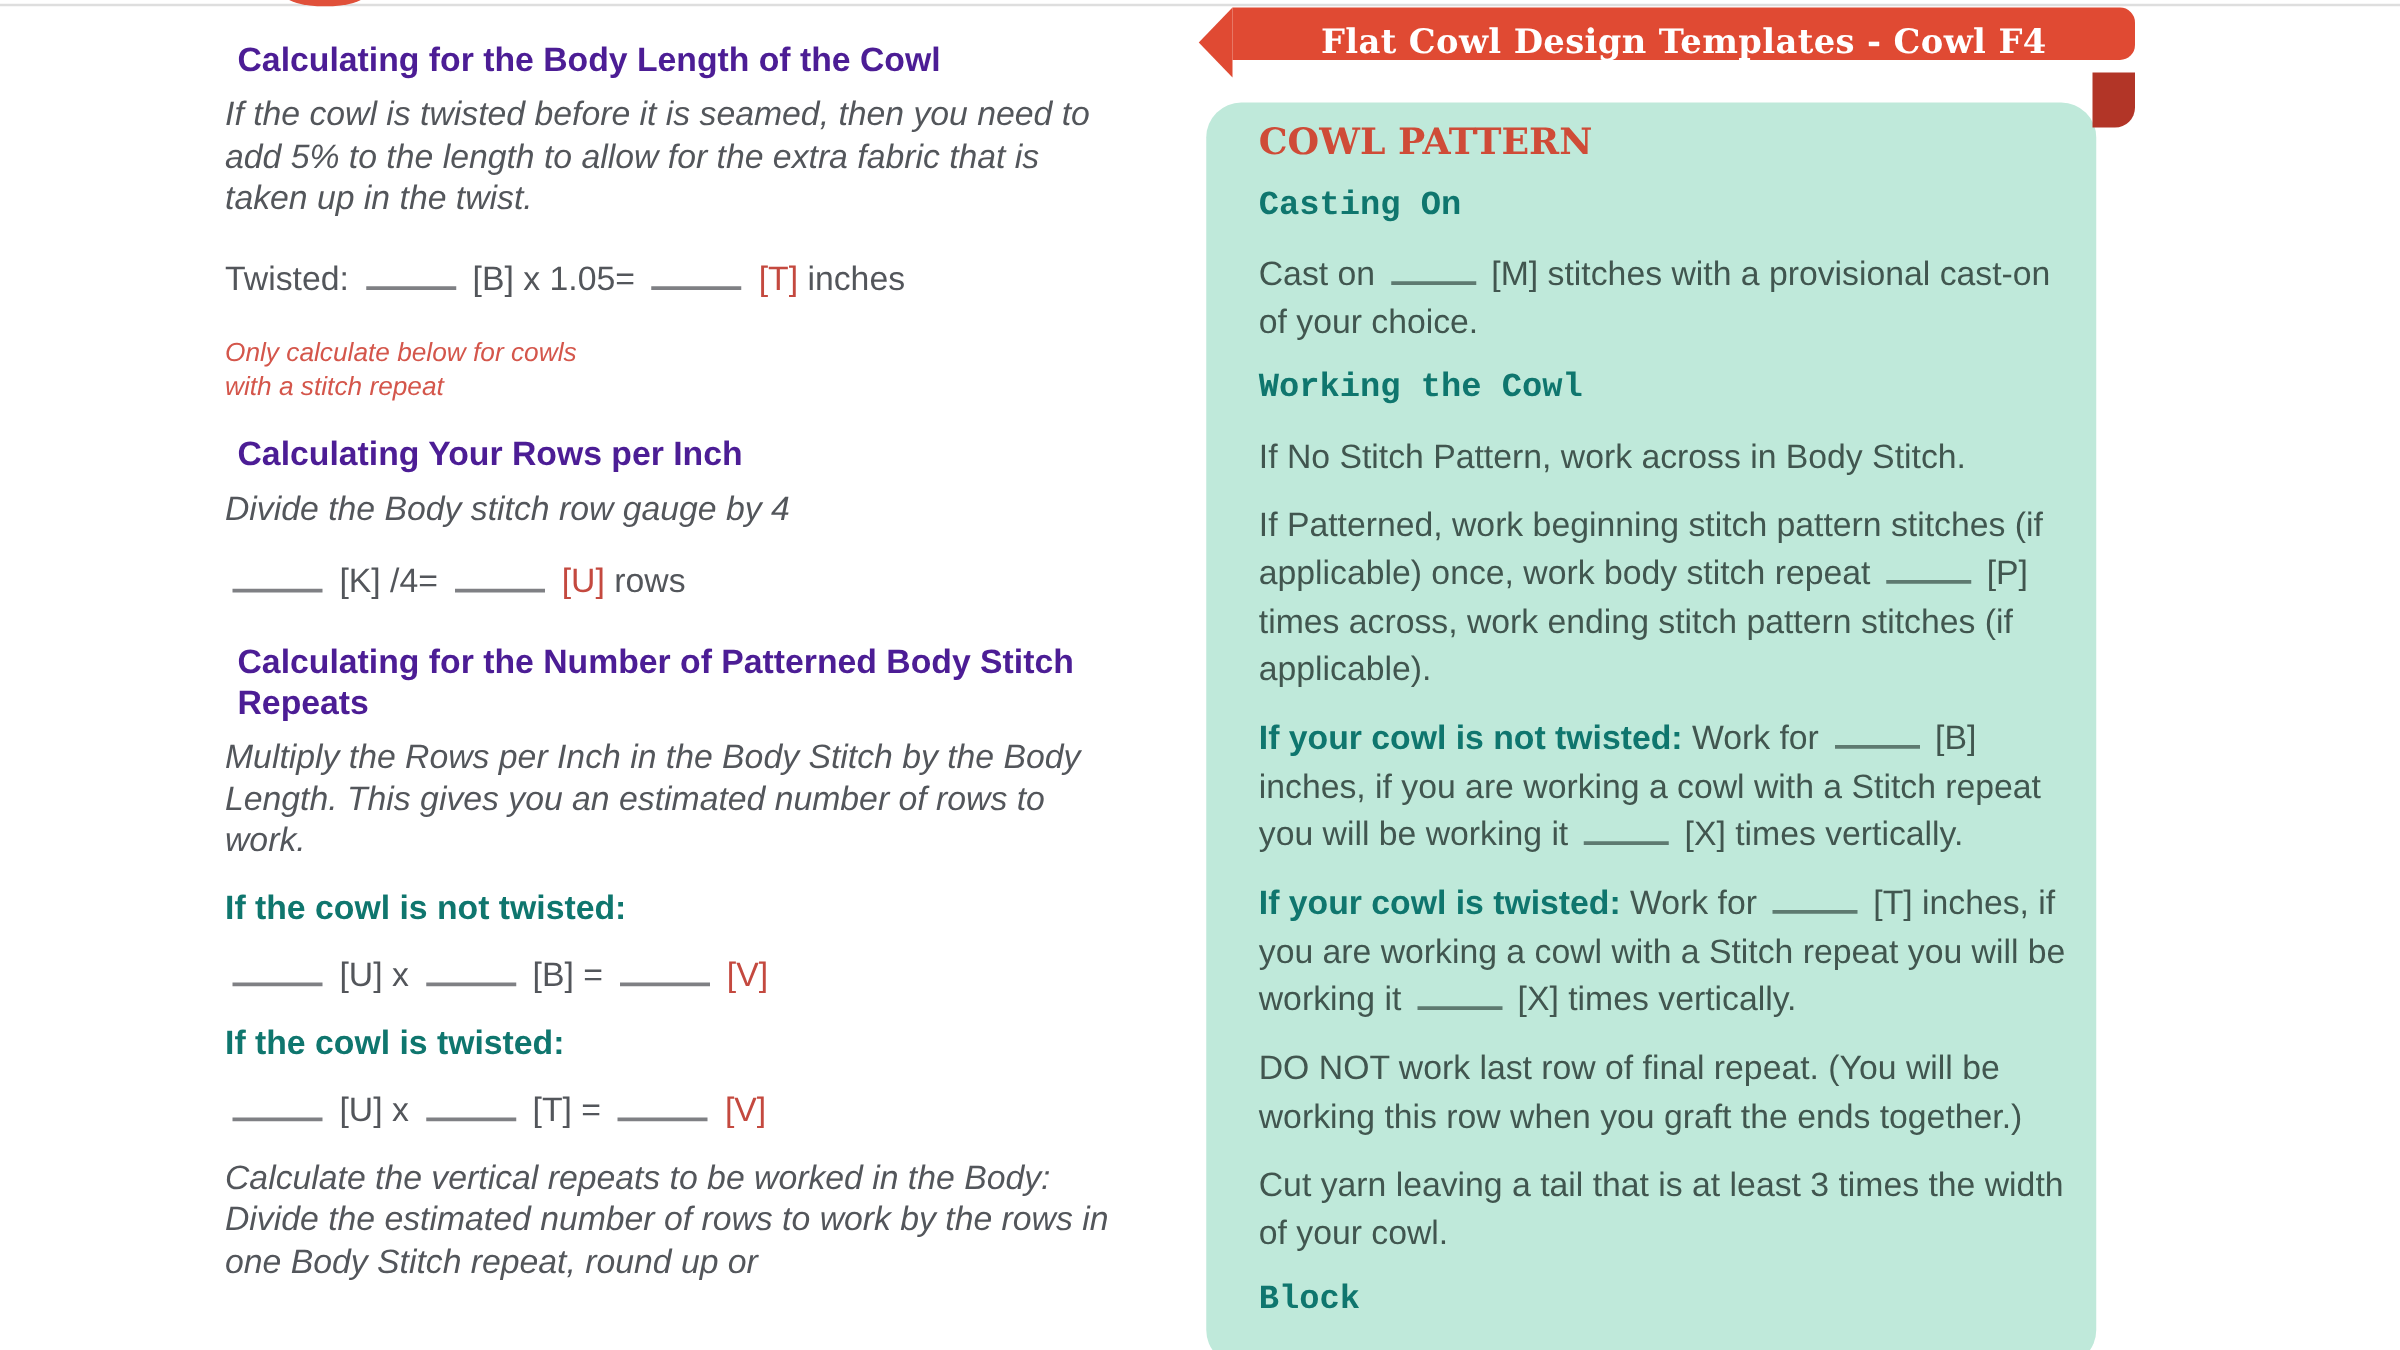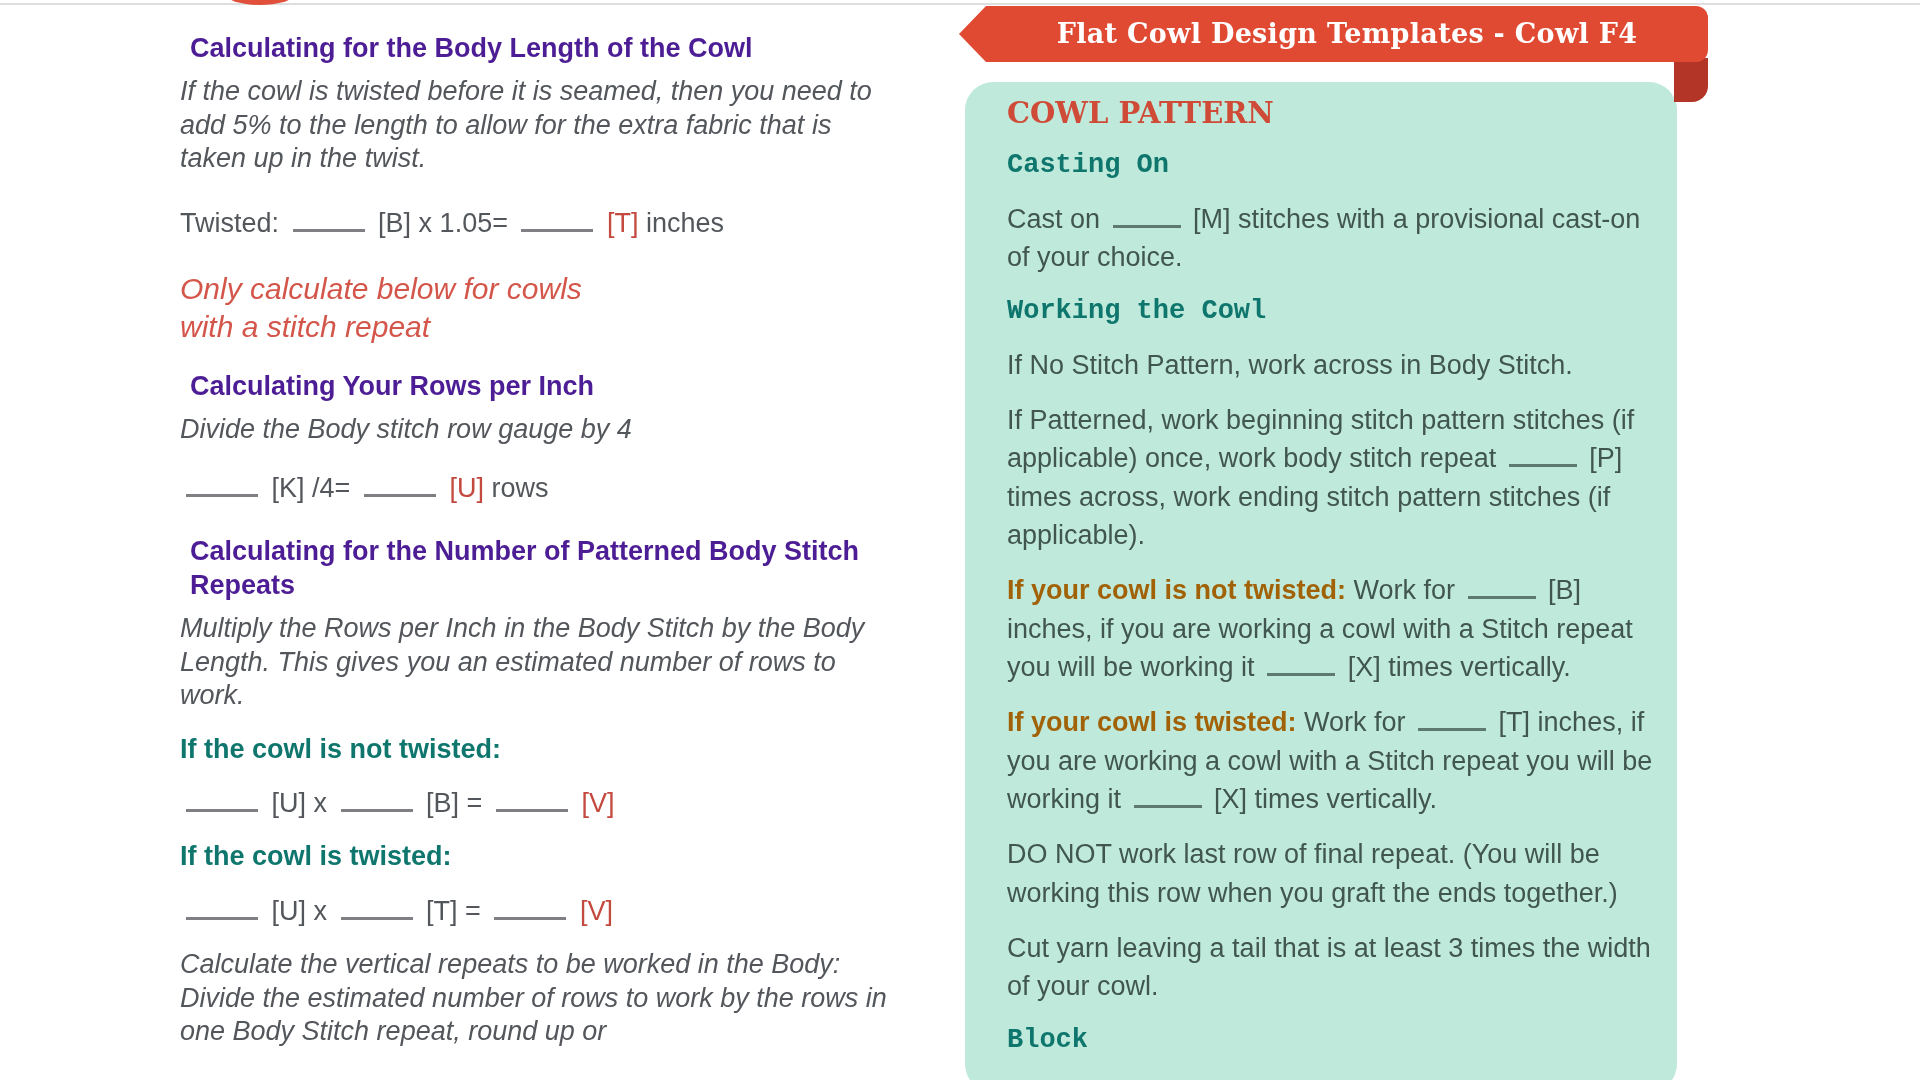--- a/index.html
+++ b/index.html
@@ -21,28 +21,28 @@
   .gap-lg{margin-bottom:30px;}
   .gap-md{margin-bottom:24px;}
   .gap-sm{margin-bottom:20px;}
   .formula{white-space:nowrap;color:#53565b;}
   .blank{
     display:inline-block;width:72px;height:0.85em;
     border-bottom:3px solid #7f8084;margin:0 6px;vertical-align:baseline;
   }
   .red{color:#c4493f;}
   .callout{
-    color:#d4564b;font-style:italic;font-size:30px;line-height:1.26;
+    color:#d4564b;font-style:italic;font-size:21px;line-height:1.26;
     margin:0 0 24px 0;
   }
   .vlabel{font-weight:bold;color:#0f766e;margin:0 0 20px 0;}
 
   
   .ribbon{
-    position:absolute;left:986px;top:6px;width:722px;height:56px;
+    position:absolute;left:986px;top:6px;width:722px;height:42px;
     background:#e04a33;border-radius:0 12px 12px 0;z-index:3;
   }
   .ribbon::before{
     content:"";position:absolute;left:-27px;top:0;width:0;height:0;
     border-top:28px solid transparent;border-bottom:28px solid transparent;
     border-right:27px solid #e04a33;
   }
   .ribbon-label{
     display:block;width:100%;text-align:center;line-height:56px;
     color:#ffffff;font-family:"DejaVu Serif", serif;font-weight:bold;
@@ -59,21 +59,21 @@
     background:#bfe9da;border-radius:28px;z-index:1;
     box-sizing:border-box;padding:14px 20px 0 26px;
     color:#41564f;font-size:27px;line-height:1.42;
   }
   .panel-title{
     font-family:"DejaVu Serif", serif;font-weight:bold;
     color:#cf4b37;font-size:29px;margin:0 0 2px 0;line-height:1.2;
   }
   .ph{font-weight:bold;color:#0f766e;margin:0;line-height:1.3;font-family:Liberation Mono, monospace;}
   .panel p{margin:0 0 17px 16px;}
-  .plead{font-weight:bold;color:#a16207;}
+  .plead{font-weight:bold;color:#0f766e;}
   .pblank{
     display:inline-block;width:68px;height:0.85em;
     border-bottom:3px solid #5e7a70;margin:0 5px;vertical-align:baseline;
   }
 </style>
 </head>
 <body>
 
 <div class="hairline"></div>
 <div class="logo-dot"></div>

